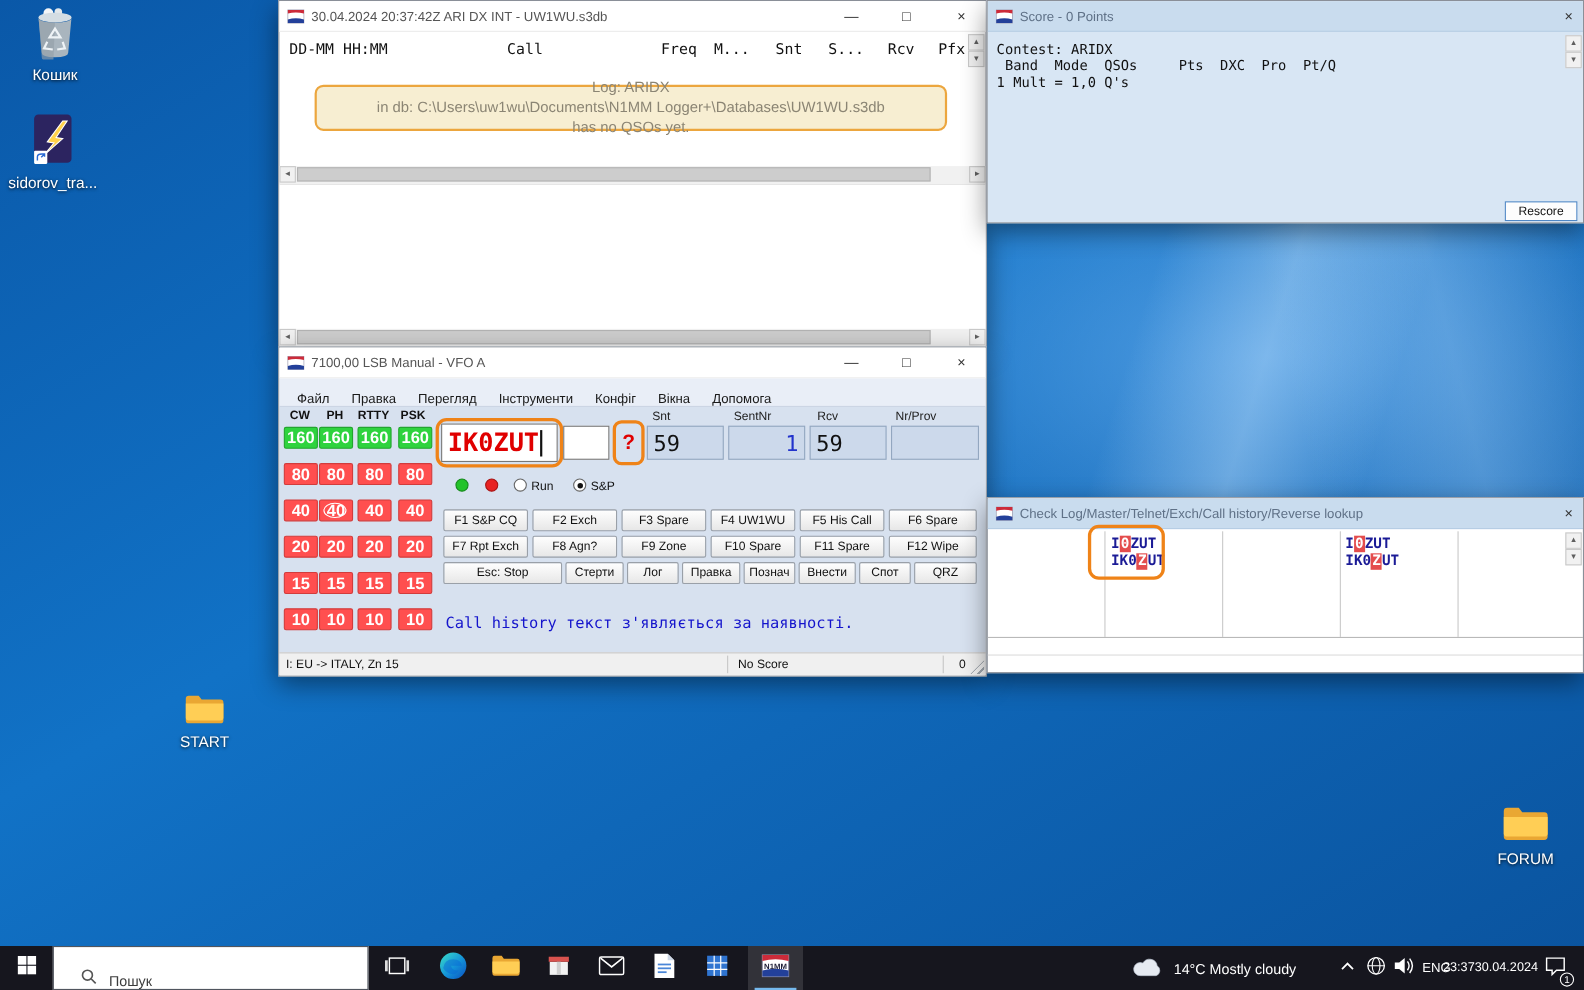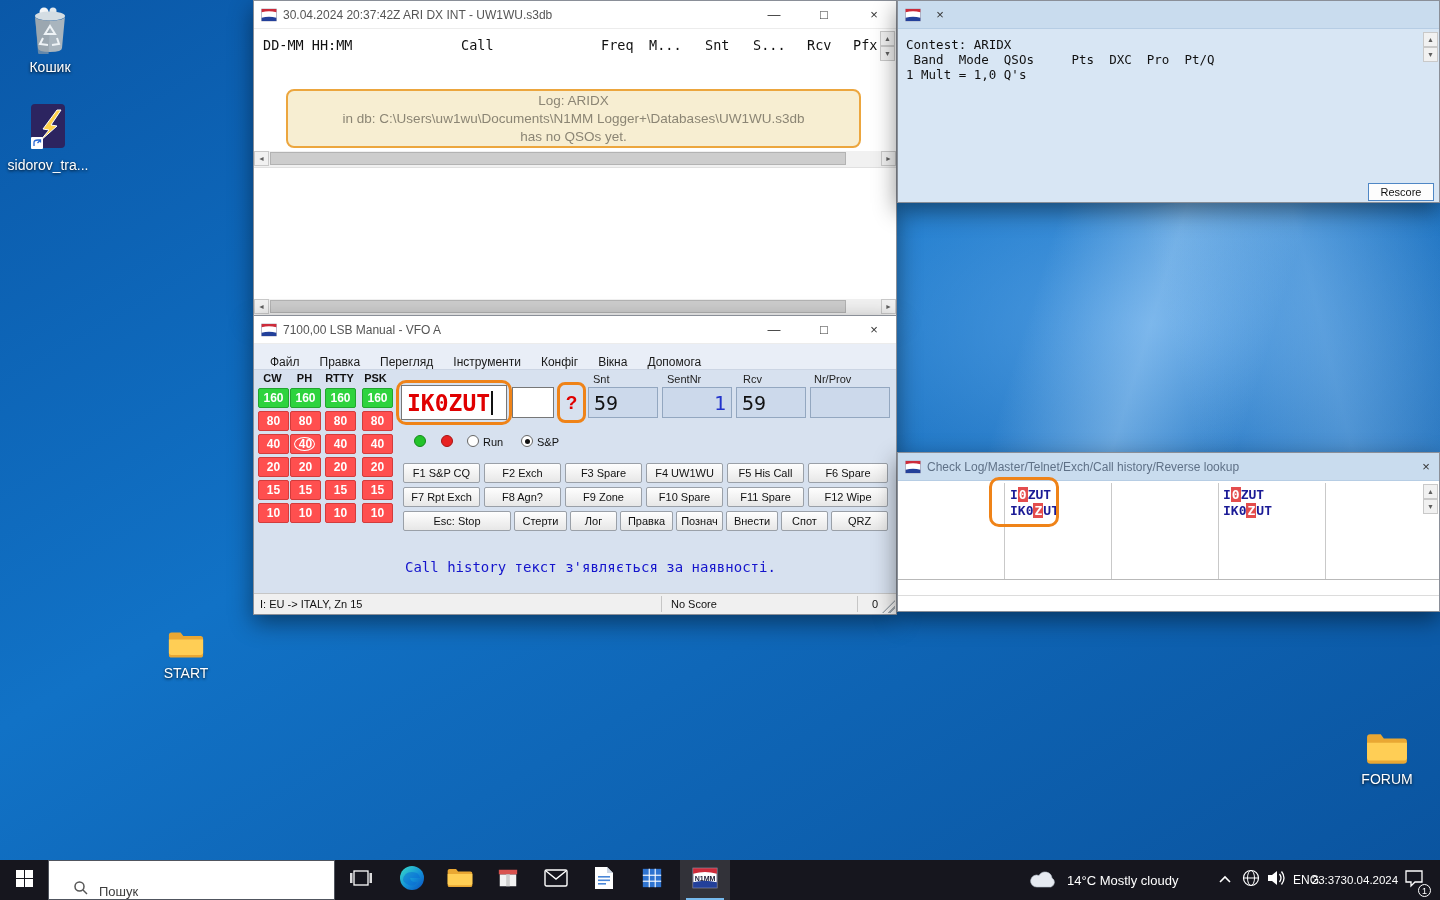--- a/index.html
+++ b/index.html
@@ -31,41 +31,41 @@
 
 
 .sbtn{width:15px;height:15px;background:#f1f1f1;border:1px solid #c9c9c9;color:#5f5f5f;font-size:7px;display:flex;align-items:center;justify-content:center}
 .mini-vscroll{position:absolute;width:15px}
 .hscroll{position:absolute;height:16px;background:#f1f1f1}
 .hscroll .sbtn{position:absolute;top:0}
 .hthumb{position:absolute;top:1px;height:13px;background:#cdcdcd;border:1px solid #b3b3b3}
 
 
 .loghdr span{position:absolute;top:36px;font-family:"DejaVu Sans Mono",monospace;font-size:13.5px;color:#111}
-.msgbox{position:absolute;left:32px;top:88px;width:575px;height:59px;background:#f7eed2;border:2px solid #eca63e;border-radius:8px;
+.msgbox{position:absolute;left:32px;top:76px;width:575px;height:42px;background:#f7eed2;border:2px solid #eca63e;border-radius:8px;
  display:flex;flex-direction:column;align-items:center;justify-content:center;color:#8b8574;font-size:13.5px;line-height:18px;text-align:center}
 .pane2{position:absolute;left:0;top:166px;width:642px;height:132px;background:#fff;border-top:1px solid #e0e0e0}
 
 
 .scorebody{position:absolute;inset:28px 0 0 0;background:#d8e6f4}
 .scoreline{position:absolute;left:8px;font-family:"DejaVu Sans Mono",monospace;font-size:12.5px;color:#111}
 .btn{background:#fdfdfd;border:1px solid #4f87c5;font-size:11px;color:#111;display:flex;align-items:center;justify-content:center}
 .vline{position:absolute;top:30px;height:96px;width:1px;background:#c9c9c9}
 .calls{position:absolute;font-family:"DejaVu Sans Mono",monospace;font-size:13px;font-weight:bold;color:#1b1b96;line-height:16px}
 .hl{background:#e44d4d;color:#fff;padding:0 1px}
 .hdiv{position:absolute;left:0;right:0;height:1px;background:#b9b9b9}
 
 
 .menu{position:absolute;top:28px;left:0;right:0;height:26px;background:#e9eef7;display:flex;align-items:flex-end;padding-left:6px;border-bottom:1px solid #ccd5e4}
 .menu span{padding:0 10px;font-size:12px;color:#1a1a1a}
 .ebody{position:absolute;left:0;top:54px;right:0;bottom:21px;background:#d7e1ef}
 .modehdr{position:absolute;top:56px;font-size:11px;font-weight:bold;color:#111;text-align:center}
 .fldlbl{position:absolute;top:57px;font-size:11px;color:#222}
 .bandcol{position:absolute;top:72px;width:29px}
-.bcell{position:relative;width:31px;height:20px;margin-bottom:3px;color:#fff;font-weight:bold;font-size:12px;display:flex;align-items:center;justify-content:center;border-radius:2px}
+.bcell{position:relative;width:31px;height:20px;margin-bottom:13px;color:#fff;font-weight:bold;font-size:15px;display:flex;align-items:center;justify-content:center;border-radius:2px}
 .bcell.g{background:#2ed33e;border:1px solid #22a52f}
 .bcell.r{background:#ff4f4f;border:1px solid #d23c3c}
 .oval{position:absolute;left:3px;top:2px;width:21px;height:14px;border:1.5px solid #fff;border-radius:50%}
 .field{position:absolute;background:#ccd9eb;border:1px solid #93a7c0;font-family:"DejaVu Sans Mono",monospace;font-size:20px;color:#111;display:flex;align-items:center;padding:0 5px}
 .callfield{background:#fff;border:1px solid #777;font-size:23px;font-weight:bold;color:#e00000}
 .caret{width:2px;height:24px;background:#111;margin-left:1px}
 .ann{position:absolute;border:3px solid #ef8318;border-radius:10px;pointer-events:none}
 .qmark{position:absolute;color:#e00000;font-weight:bold;font-size:19px;display:flex;align-items:center;justify-content:center}
 .dot{position:absolute;width:12px;height:12px;border-radius:50%}
 .radio{position:absolute;width:12px;height:12px;border:1px solid #666;border-radius:50%;background:#fff}
@@ -190,20 +190,21 @@
 
   <div class="win" style="left:897px;top:0;width:543px;height:203px">
     <div class="tb blue">
       <span class="nico">
         <svg viewBox="0 0 24 24" width="16" height="16">
             <rect x="1" y="3" width="22" height="18" fill="#fff" stroke="#9a9ab0"></rect>
             <path d="M1 3 h22 v5 q-11 -3 -22 0z" fill="#cc2b3a"></path>
             <path d="M1 16 q11 -3 22 0 v5 h-22z" fill="#23409a"></path>
           </svg>
       </span>
+      <span class="tb-title">Score - 0 Points</span>
       <span class="wbtn small">×</span>
     </div>
     <div class="scorebody"></div>
     <div class="scoreline pre" style="top:36px">Contest: ARIDX</div>
     <div class="scoreline pre" style="top:51px"> Band  Mode  QSOs     Pts  DXC  Pro  Pt/Q</div>
     <div class="scoreline pre" style="top:66px">1 Mult = 1,0 Q's</div>
     <div class="mini-vscroll" style="right:1px;top:31px">
       <div class="sbtn">▲</div>
       <div class="sbtn">▼</div>
     </div>

